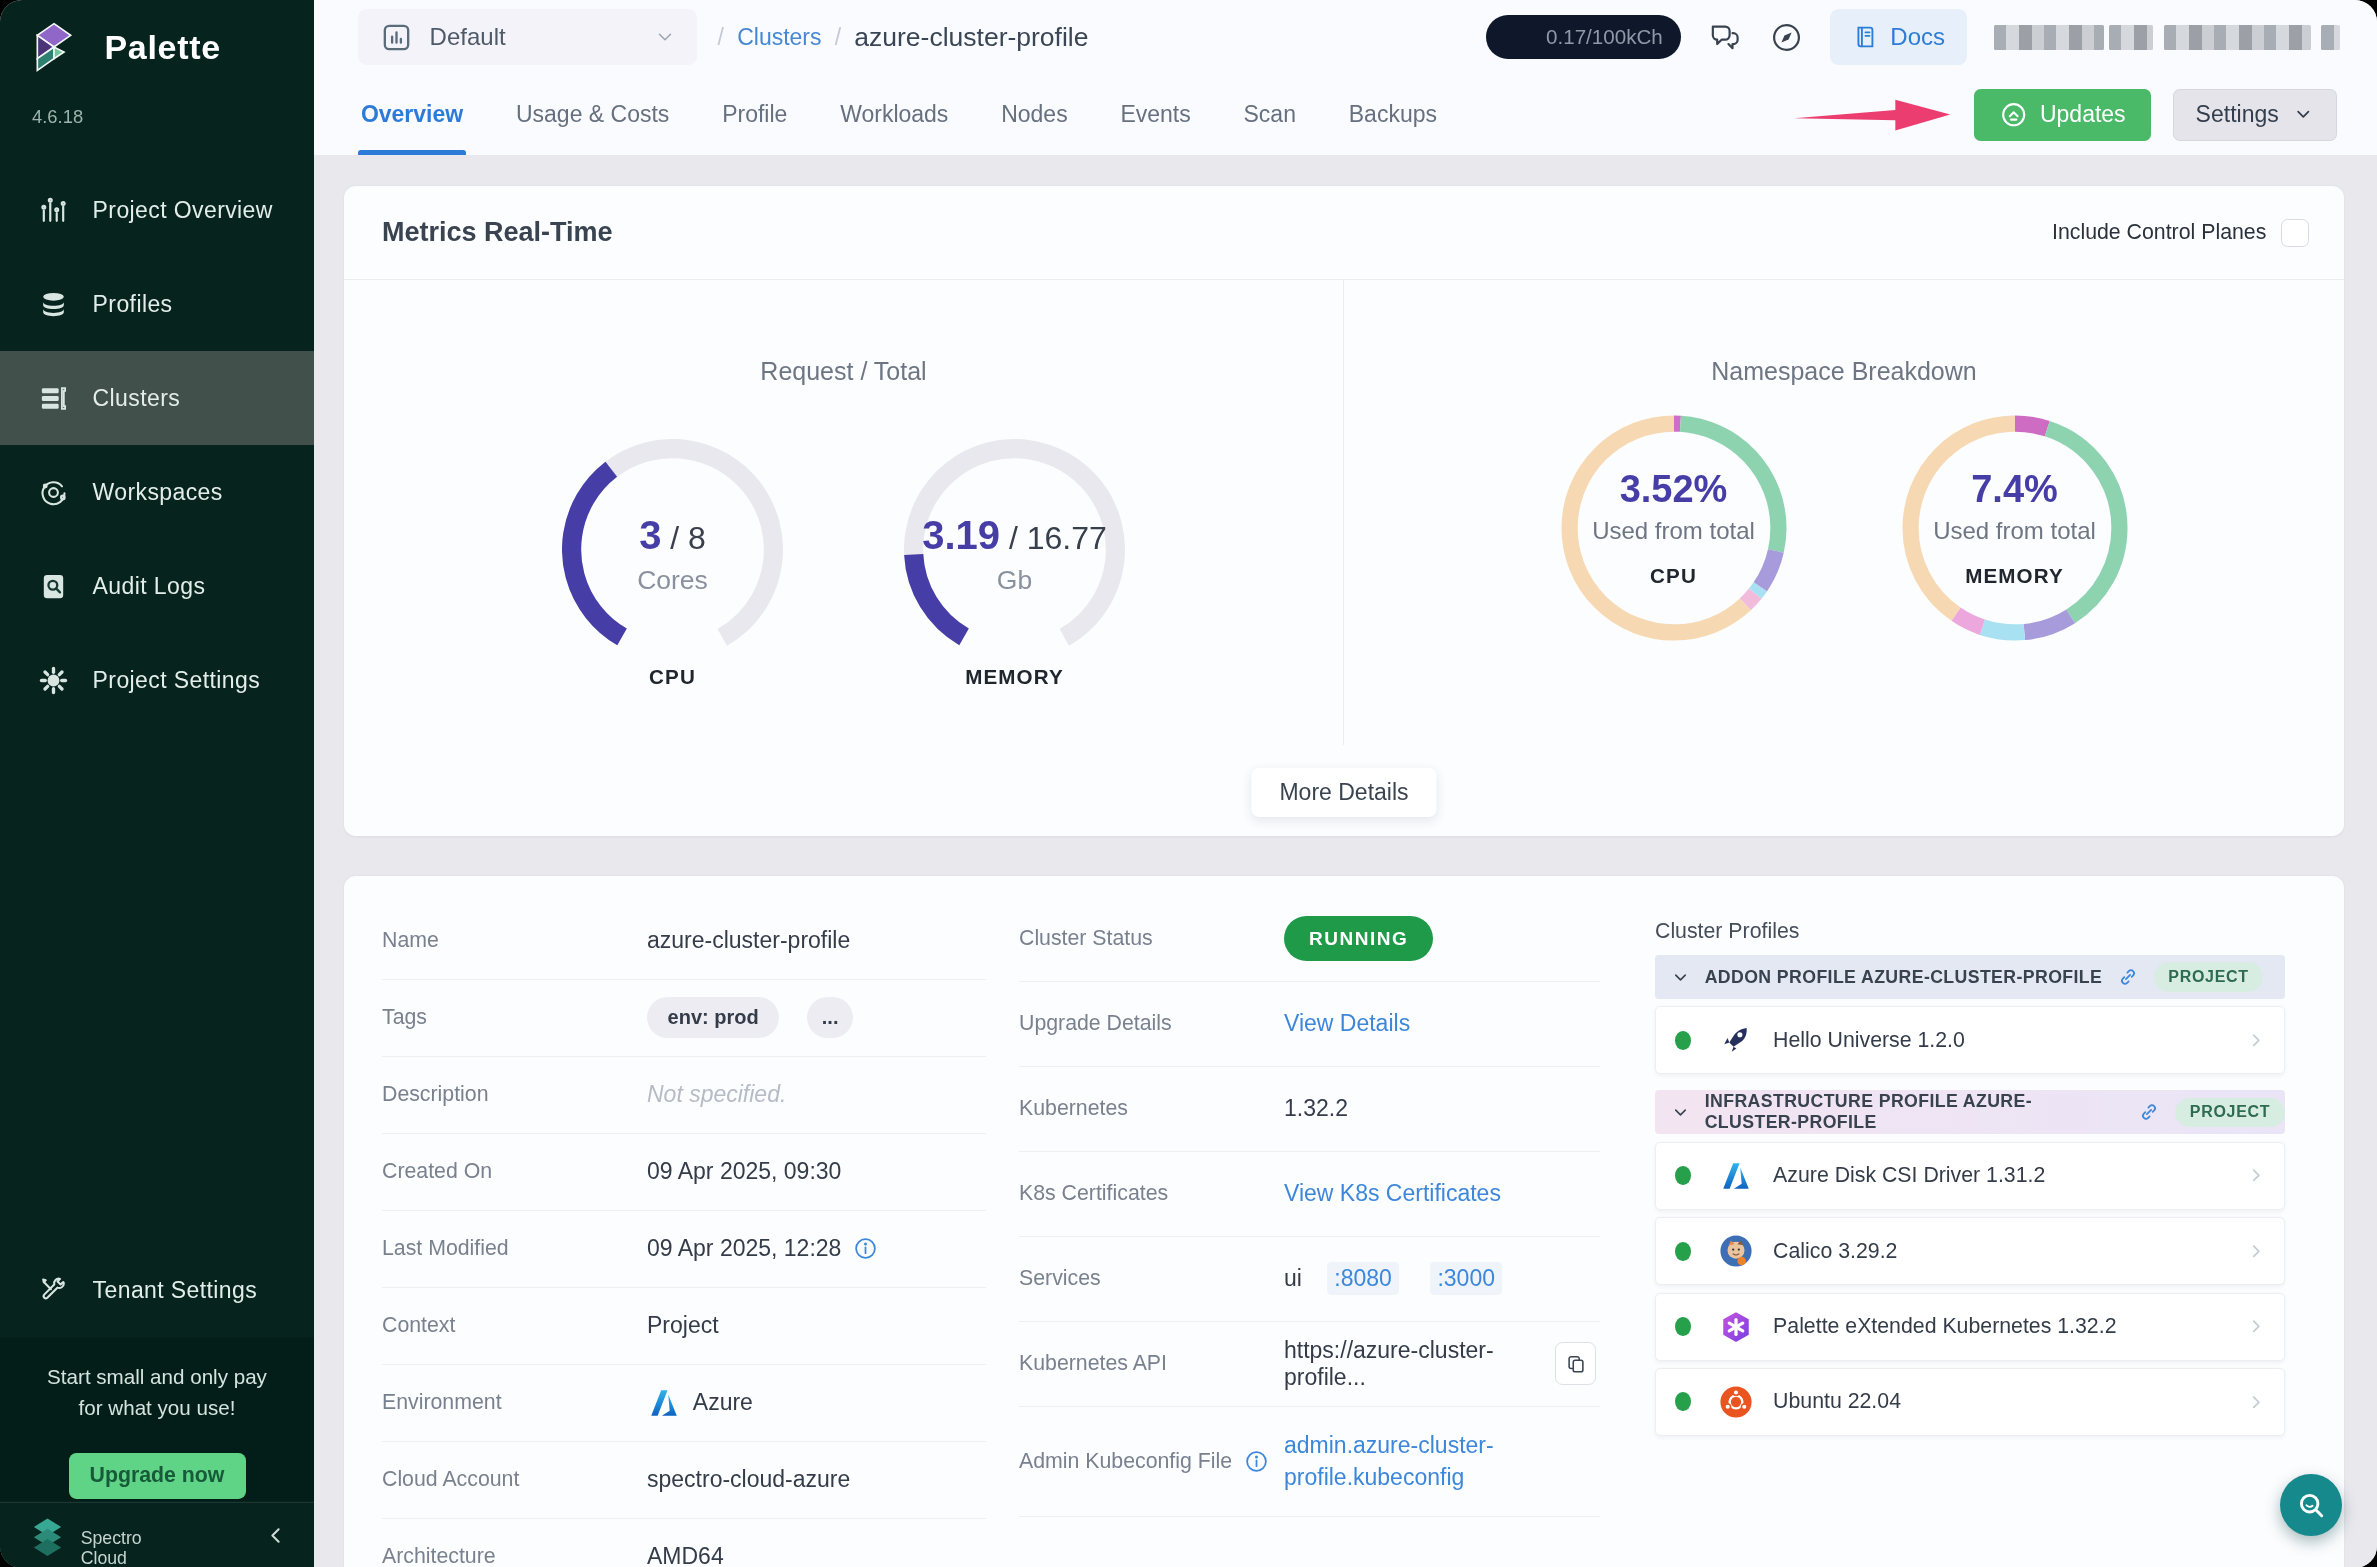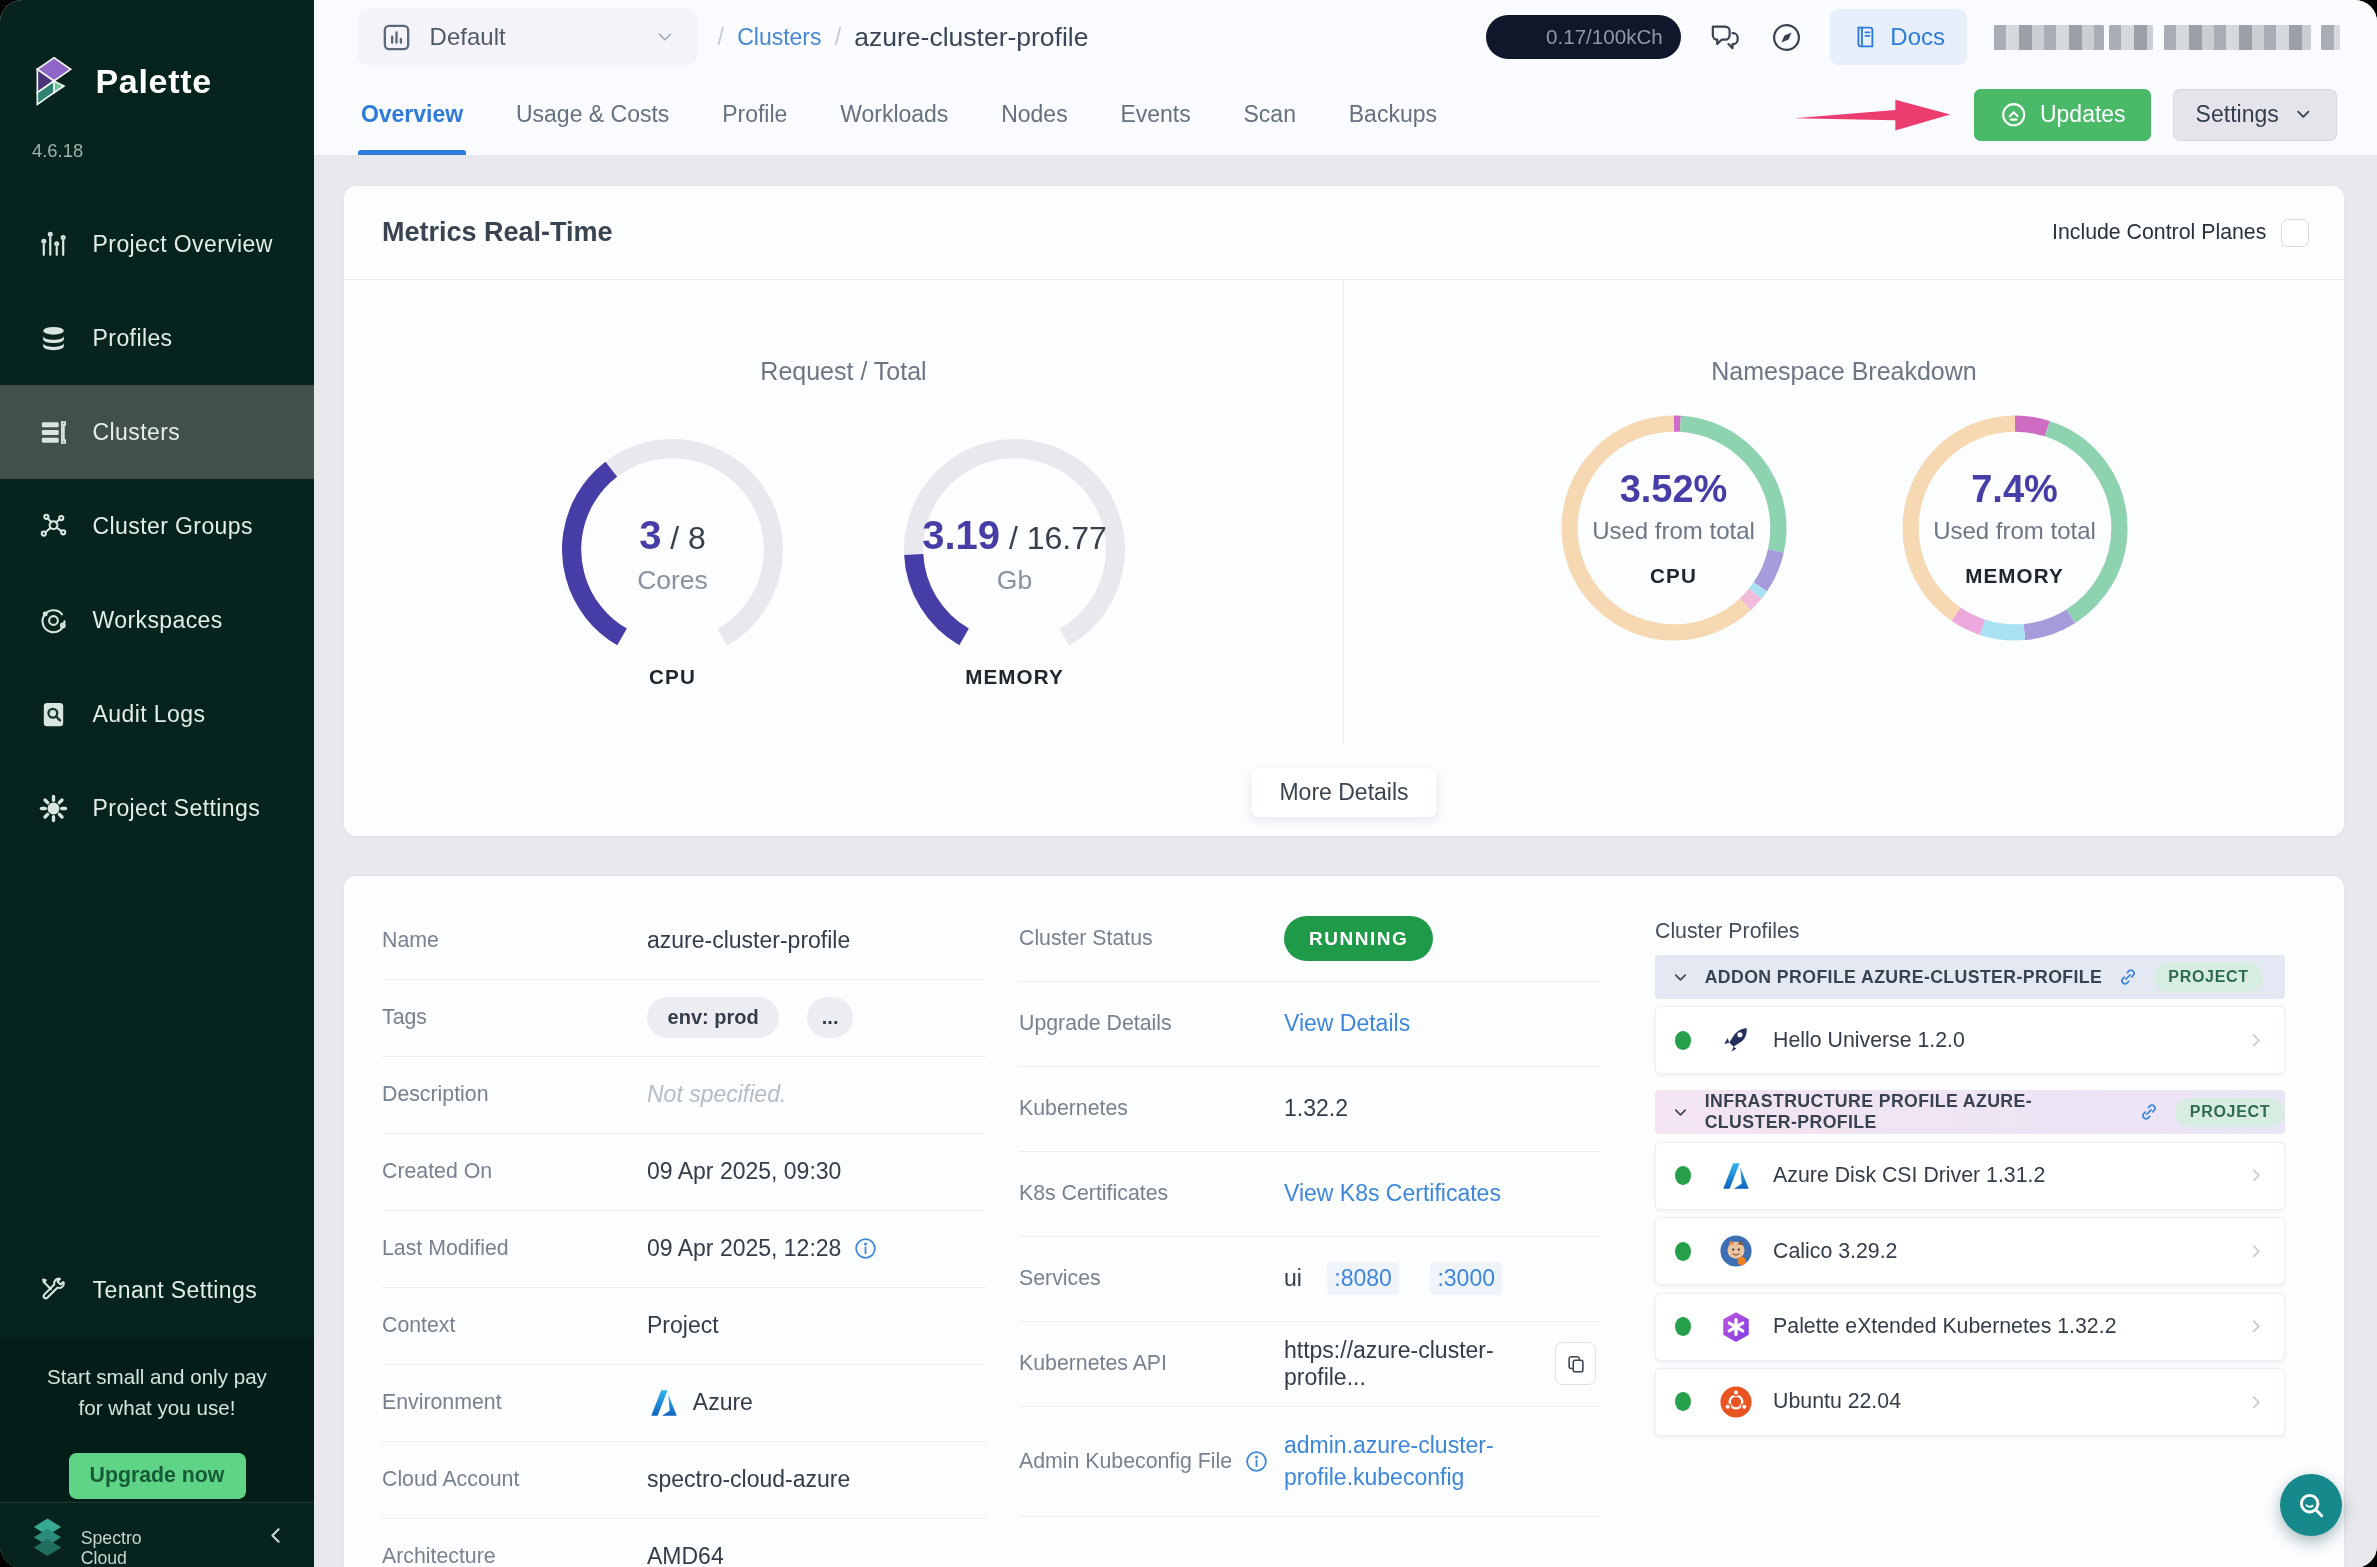--- a/index.html
+++ b/index.html
@@ -2,21 +2,21 @@
 <html style="font-size:11.8px"><head>
 <meta charset="utf-8">
 <style>
   * { margin:0; padding:0; box-sizing:border-box; }
   html,body { background:#000; }
   body { font-family:"Liberation Sans", sans-serif; width:2377px; height:1568px; overflow:hidden; }
   .app { position:relative; width:2377px; height:1568px; border-radius:22px; overflow:hidden; background:#E9E8ED; }
 
   
   .sidebar { position:absolute; left:0; top:0; bottom:0; width:314px; background:#06231D; color:#E3EDEA; }
-  .logo-row { display:flex; align-items:center; gap:16px; padding:22px 0 0 29.4px;margin-top:34px; }
+  .logo-row { display:flex; align-items:center; gap:25px; padding:22px 0 0 29.4px; }
   .logo-row svg { width:50px; height:50px; }
   .brand-name { font-size:34px; font-weight:700; color:#FFFFFF; letter-spacing:0.7px; }
   .version { margin:34px 0 0 32px; font-size:18.4px; color:#9FB3AD; }
   #side-nav { margin-top:35px; }
   .side-item { display:flex; align-items:center; gap:23.6px; height:94px; padding-left:38px; cursor:pointer; }
   .side-item.active { background:#41504B; }
   .s-icon { width:31px; height:31px; color:#D9E5E1; flex:0 0 31px; }
   .s-icon svg { width:31px; height:31px; }
   .s-label { font-size:23px; letter-spacing:0.4px; color:#E3EDEA; }
   .tenant-wrap { position:absolute; left:0; right:0; top:1243px; }
@@ -182,31 +182,20 @@
           <span class="s-label">Profiles</span>
         </div>
         <div class="side-item active">
           <span class="s-icon"><svg viewBox="0 0 24 24" fill="currentColor">
               <rect x="3" y="4" width="13" height="4" rx="1"></rect>
               <rect x="3" y="10" width="13" height="4" rx="1"></rect>
               <rect x="3" y="16" width="13" height="4" rx="1"></rect>
               <path d="M18.5 4h2.5v2h-1v12h1v2h-2.5z" fill="none" stroke="currentColor" stroke-width="1.4"></path>
             </svg></span>
           <span class="s-label">Clusters</span>
-        </div>
-        <div class="side-item">
-          <span class="s-icon"><svg viewBox="0 0 24 24" fill="none" stroke="currentColor" stroke-linecap="round" stroke-linejoin="round" stroke-width="1.6">
-              <circle cx="12" cy="11" r="3"></circle>
-              <circle cx="4.5" cy="17.5" r="1.6"></circle>
-              <circle cx="19.5" cy="16.5" r="1.6"></circle>
-              <circle cx="6.5" cy="4.5" r="1.6"></circle>
-              <circle cx="18" cy="5.5" r="1.6"></circle>
-              <path d="M9.8 13 6 16.3M14.3 12.8l3.8 2.8M10.4 8.7 7.6 5.8M13.8 8.9l3-2.4"></path>
-            </svg></span>
-          <span class="s-label">Cluster Groups</span>
         </div>
         <div class="side-item">
           <span class="s-icon"><svg viewBox="0 0 24 24" fill="none" stroke="currentColor" stroke-linecap="round" stroke-linejoin="round" stroke-width="1.6">
               <circle cx="12" cy="12" r="3.4"></circle>
               <path d="M18.6 7.2a8.5 8.5 0 1 0 1.9 5.4"></path>
               <circle cx="19.2" cy="15.8" r="1.4"></circle>
               <circle cx="5.6" cy="7" r="1.1"></circle>
             </svg></span>
           <span class="s-label">Workspaces</span>
         </div>

